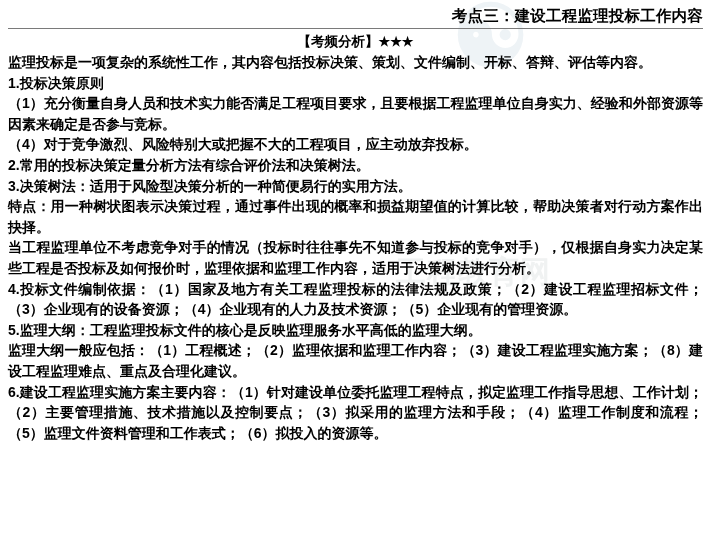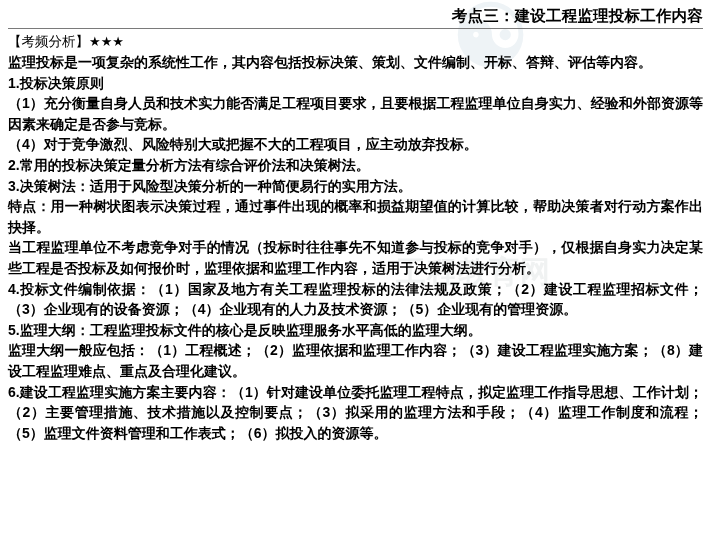--- a/index.html
+++ b/index.html
@@ -57,23 +57,24 @@
     text-align: right;
   }
   .rule {
     border: none;
     border-top: 1px solid #7a7a7a;
     margin: 2px 0 3px 0;
     height: 0;
   }
   .freq {
     font-size: 13.5px;
-    font-weight: normal;
+    font-weight: bold;
     line-height: 19px;
     margin: 0 0 1px 0;
+    text-align: center;
   }
   .freq .stars {
     font-size: 13px;
     letter-spacing: 0px;
   }
   p.para {
     font-size: 14px;
     line-height: 20.6px;
     margin: 0;
     text-align: justify;

